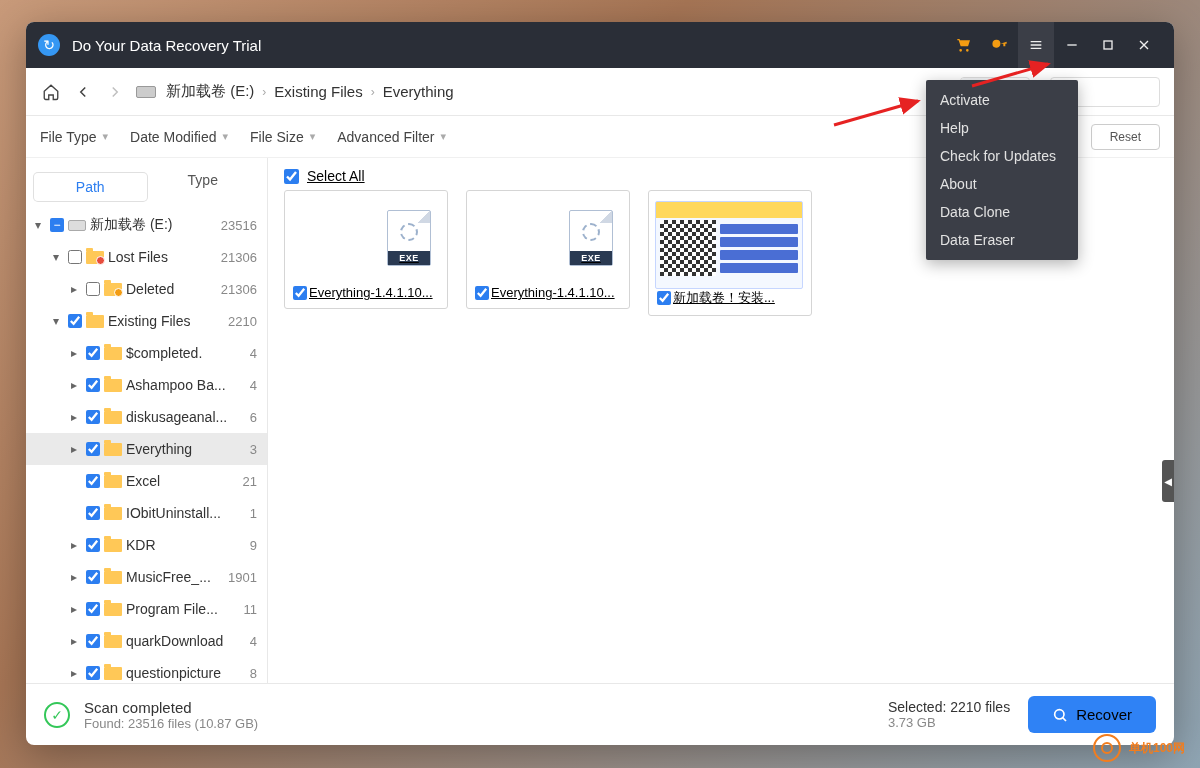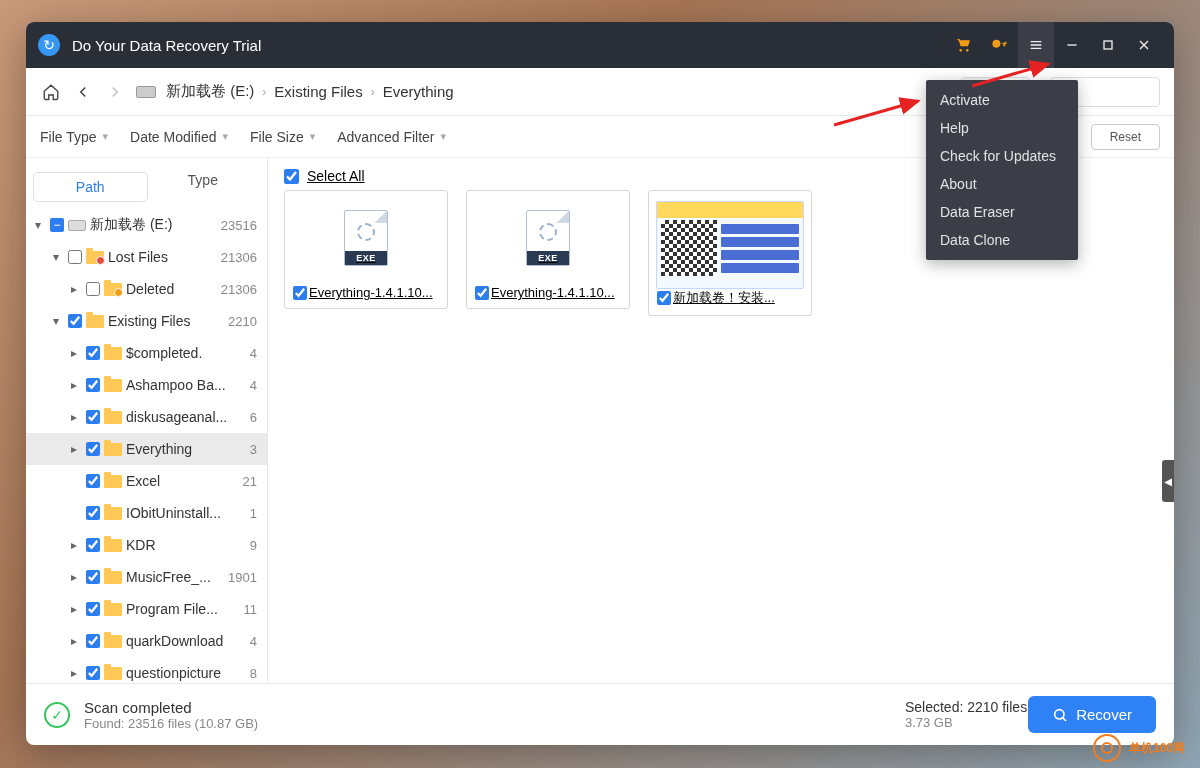--- a/index.html
+++ b/index.html
@@ -58,21 +58,21 @@
 .tree-row .drive-mini { width:18px; height:11px; background:#ddd; border:1px solid #aaa; border-radius:2px; }
 .tree-row .label { flex:1; white-space:nowrap; overflow:hidden; text-overflow:ellipsis; }
 .tree-row .count { color:#888; font-size:13px; padding-left:6px; }
 .cb-minus { width:14px; height:14px; background:#2c7ef0; border-radius:2px; display:flex; align-items:center; justify-content:center; color:#fff; font-size:12px; line-height:1; flex-shrink:0; margin:0 4px;}
 
 
 .content { flex:1; display:flex; flex-direction:column; background:#fff;text-decoration:underline; }
 .selectall-row { padding:10px 16px 6px; font-size:14px; display:flex; align-items:center; gap:8px; }
 .selectall-row input { width:15px; height:15px; accent-color:#2c7ef0; }
 .grid { padding:0 16px; display:flex; gap:18px; align-items:flex-start; }
-.file-tile { width:164px; border:1px solid #d5d5d5; border-radius:3px; padding:10px 8px 8px; display:flex; flex-direction:column; align-items:center; }
+.file-tile { width:164px; border:1px solid #d5d5d5; border-radius:3px; padding:10px 8px 8px; display:flex; flex-direction:column; align-items:flex-end; }
 .file-thumb { width:60px; height:74px; display:flex; align-items:center; justify-content:center; margin-bottom:10px; }
 .exe-icon { width:44px; height:56px; background:#fff; border:1px solid #b0bfd4; border-radius:2px; position:relative; display:flex; flex-direction:column; align-items:center; justify-content:flex-end; }
 .exe-icon::before { content:''; position:absolute; top:0; right:0; width:12px; height:12px; background:linear-gradient(135deg,transparent 49%,#d0d8e4 50%); }
 .exe-gear { position:absolute; top:12px; width:18px; height:18px; border:2px dashed #9cb1cc; border-radius:50%; }
 .exe-badge { width:100%; background:#2a3a52; color:#fff; font-size:9px; font-weight:bold; text-align:center; padding:2px 0; letter-spacing:0.5px; }
 .img-thumb { width:148px; height:88px; background:linear-gradient(180deg,#ffd85c 0 16px,#f4f8ff 16px); border:1px solid #c6d6ff; border-radius:2px; display:flex; padding:18px 4px 4px; gap:4px; }
 .qr-block { width:56px; height:56px; background:repeating-conic-gradient(#333 0 25%, #fff 0 50%); background-size: 8px 8px; }
 .chinese-lines { flex:1; display:flex; flex-direction:column; gap:3px; padding-top:4px; }
 .chinese-lines div { height:10px; background:#4a6ed4; border-radius:1px; }
 .tile-footer { display:flex; align-items:center; gap:2px; width:100%; }
@@ -80,21 +80,21 @@
 .tile-footer .fname { font-size:13px; white-space:nowrap; overflow:hidden; text-overflow:ellipsis; }
 
 
 .statusbar { height:62px; border-top:1px solid #e8e8e8; display:flex; align-items:center; padding:0 18px; }
 .status-icon { width:26px; height:26px; border:2px solid #34c759; border-radius:50%; display:flex; align-items:center; justify-content:center; color:#34c759; font-size:14px; margin-right:14px; }
 .status-text .l1 { font-size:15px; color:#333; font-weight:500; }
 .status-text .l2 { font-size:13px; color:#888; }
 .selected-info { margin-left:auto; text-align:left; }
 .selected-info .l1 { font-size:14px; color:#333; font-weight:500; }
 .selected-info .l2 { font-size:13px; color:#888; }
-.recover-btn { margin-left:1px; padding:10px 24px; background:#2f82f5; color:#ffffff; border:none; border-radius:6px; font-size:15px; font-weight:500; cursor:pointer; display:flex; align-items:center; gap:8px; }
+.recover-btn { margin-left:18px; padding:10px 24px; background:#2f82f5; color:#000000; border:none; border-radius:6px; font-size:15px; font-weight:500; cursor:pointer; display:flex; align-items:center; gap:8px; }
 
 
 .dropdown { position:absolute; right:122px; top:80px; width:152px; background:#3b3e47; border-radius:2px; padding:6px 0; box-shadow:0 4px 16px rgba(0,0,0,0.3); z-index:100; }
 .dropdown-item { padding:6px 14px; color:#e2e2e2; font-size:14px; cursor:pointer; }
 
 
 .arrow { position:absolute; pointer-events:none; z-index:200; }
 .arrow svg { overflow:visible; }
 
 .watermark { position:absolute; right:15px; bottom:6px; color:#f27d1e; font-size:12px; font-weight:bold; display:flex; align-items:center; gap:8px; }
@@ -429,22 +429,22 @@
       <span>Recover</span>
     </button>
   </div>
 </div>
 
 <div class="dropdown">
   <div class="dropdown-item">Activate</div>
   <div class="dropdown-item">Help</div>
   <div class="dropdown-item">Check for Updates</div>
   <div class="dropdown-item">About</div>
+  <div class="dropdown-item">Data Clone</div>
   <div class="dropdown-item">Data Eraser</div>
-  <div class="dropdown-item">Data Clone</div>
 </div>
 
 <div class="arrow" style="left:832px; top:95px;">
   <svg width="94" height="34">
       <defs>
         <marker id="ah1" markerWidth="8" markerHeight="8" refX="6" refY="3" orient="auto">
           <path d="M0,0 L7,3 L0,6 Z" fill="#e62222"></path>
         </marker>
       </defs>
       <line x1="2" y1="30" x2="86" y2="6" stroke="#e62222" stroke-width="3" marker-end="url(#ah1)"></line>

